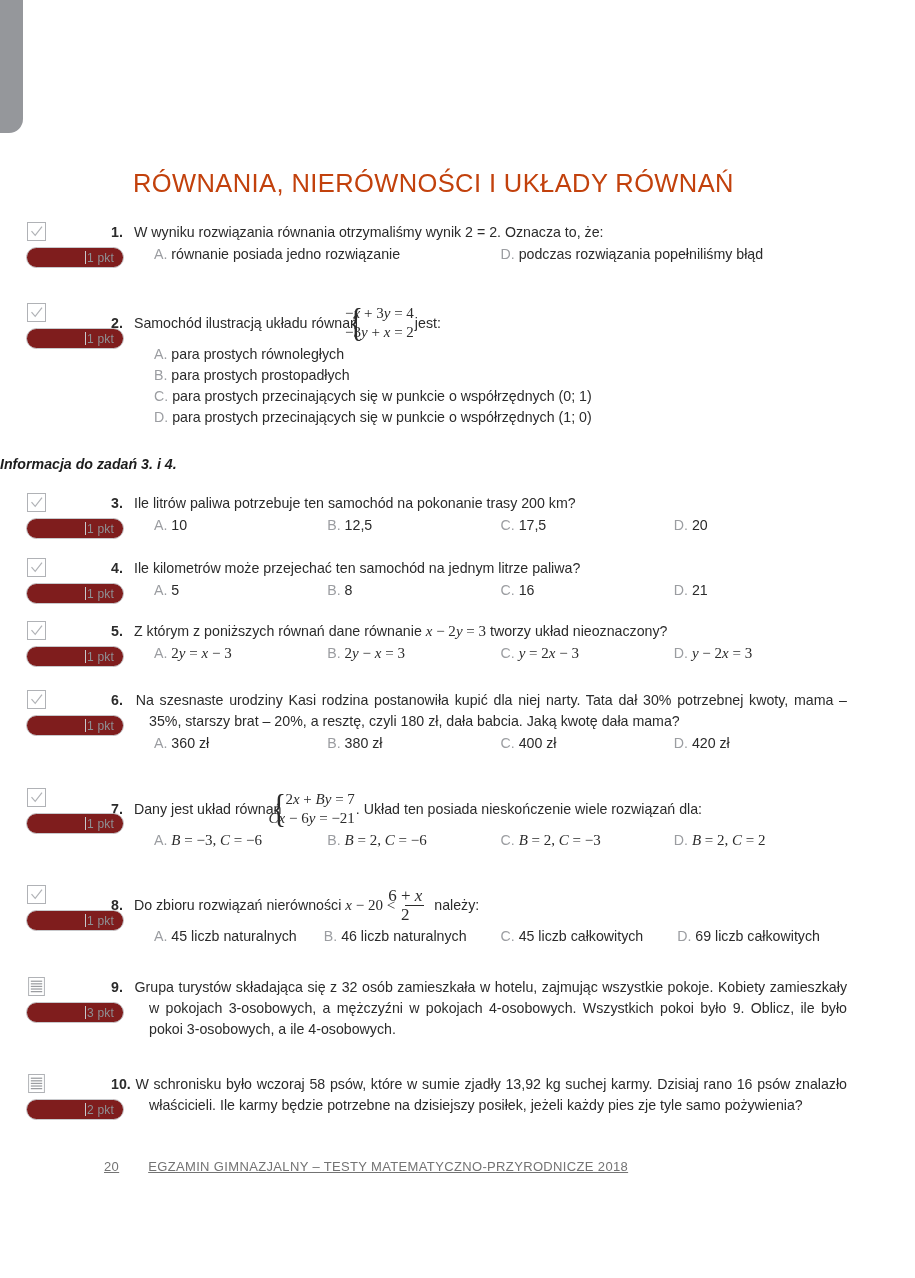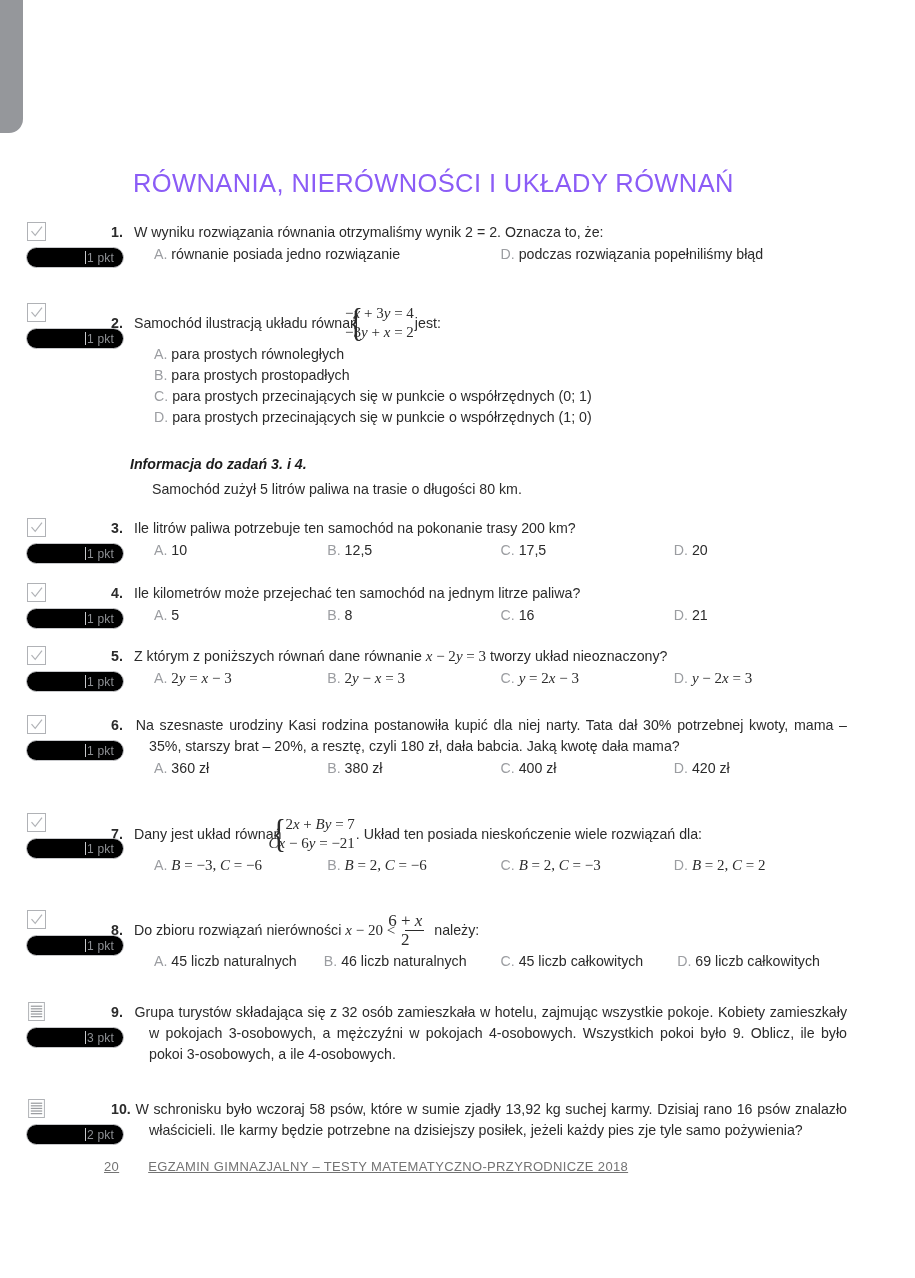--- a/index.html
+++ b/index.html
@@ -36,21 +36,21 @@
     height: 1278px;
   }
 
   
   .section-title {
     position: absolute;
     left: 133px;
     top: 169px;
     font-size: 25.5px;
     letter-spacing: 0.4px;
-    color: #8b5cf6;
+    color: #c2410c;
     font-weight: 400;
     white-space: nowrap;
   }
 
   
   .tasks {
     position: absolute;
     left: 0;
     top: 222px;
     width: 915px;
@@ -76,21 +76,21 @@
     margin-left: 1px;
   }
   .pkt-pill {
     margin-top: 6px;
     width: 98px;
     height: 21px;
     border: 1px solid #c8c9cc;
     border-radius: 11px;
     box-sizing: border-box;
     position: relative;
-    background: #000000;
+    background: #7f1d1d;
   }
   .pkt-divider {
     position: absolute;
     left: 58px;
     top: 3px;
     width: 1px;
     height: 13px;
     background: #c8c9cc;
   }
   .pkt-label {
@@ -156,21 +156,20 @@
   }
 
   
   .options.cols-4.wide .opt:nth-child(1) { width: 24.5%; }
   .options.cols-4.wide .opt:nth-child(2) { width: 25.5%; }
   .options.cols-4.wide .opt:nth-child(3) { width: 25.5%; }
   .options.cols-4.wide .opt:nth-child(4) { width: 24.5%; }
 
   
   .info-block {
-    margin-left: 130px;
     margin-right: 68px;
   }
   .info-title {
     font-weight: bold;
     font-style: italic;
     font-size: 14.2px;
     line-height: 21px;
     color: #1d1d1d;
   }
   .info-text {
@@ -298,21 +297,20 @@
           <div class="options cols-1">
             <div class="opt"><span class="opt-letter">A.</span> <span class="opt-body">para prostych równoległych</span></div>
             <div class="opt"><span class="opt-letter">B.</span> <span class="opt-body">para prostych prostopadłych</span></div>
             <div class="opt"><span class="opt-letter">C.</span> <span class="opt-body">para prostych przecinających się w punkcie o współrzędnych (0; 1)</span></div>
             <div class="opt"><span class="opt-letter">D.</span> <span class="opt-body">para prostych przecinających się w punkcie o współrzędnych (1; 0)</span></div>
           </div>
         </div>
       </div>
       <div class="info-block" style="margin-top:26px;margin-bottom:14px;">
         <div class="info-title">Informacja do zadań 3. i 4.</div>
-        <div class="info-text">Samochód zużył 5 litrów paliwa na trasie o długości 80 km.</div>
       </div>
       <div class="task" style="margin-top:18px;">
         <div class="gutter">
           <svg class="mark-icon" viewBox="0 0 19 19">
             <rect x="0.5" y="0.5" width="18" height="18" fill="#ffffff" stroke="#b0b2b6" stroke-width="1"></rect>
             <path d="M4.5 9.2 L8.2 13.4 L15 4.6" fill="none" stroke="#b0b2b6" stroke-width="1.2"></path>
           </svg>
           <div class="pkt-pill">
             <span class="pkt-divider"></span>
             <span class="pkt-label">1 pkt</span>

